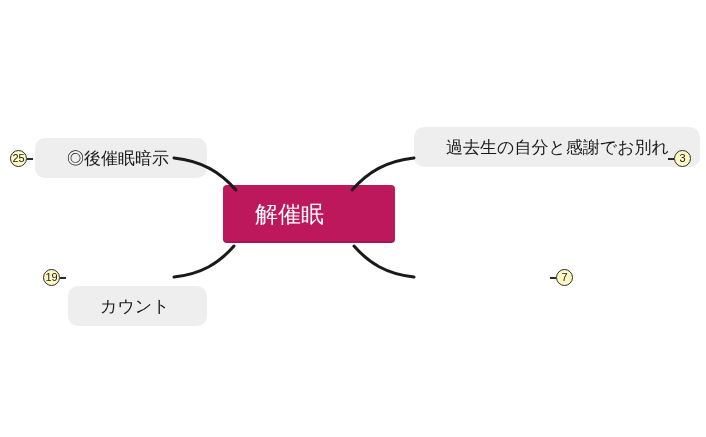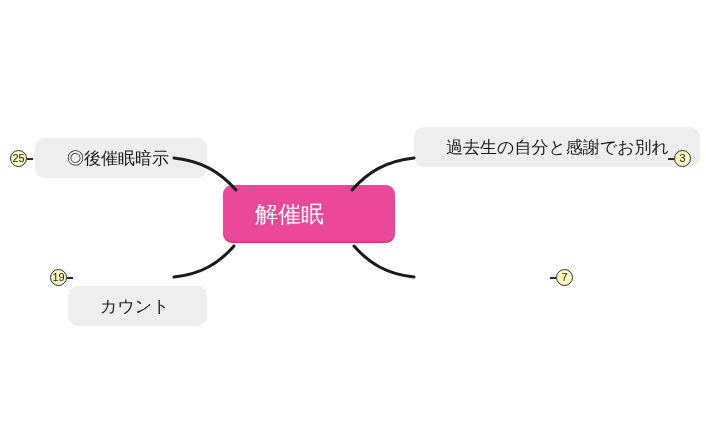--- a/index.html
+++ b/index.html
@@ -37,23 +37,23 @@
     white-space: nowrap;
     z-index: 2;
     cursor: default;
     padding-left: 32px;
   }
   .topic-center {
     left: 223px;
     top: 185px;
     width: 140px;
     height: 58px;
-    background: #ec4899;
+    background: #be185d;
     color: #ffffff;
-    border-radius: 9px;
+    border-radius: 4px;
     font-size: 23px;
     box-shadow: inset 0 -2px 0 rgba(0,0,0,0.12);
   }
   .topic-branch {
     background: #eeeeee;
     color: #1a1a1a;
     border-radius: 10px;
     font-size: 17px;
     height: 40px;
   }
@@ -62,21 +62,21 @@
   .topic-rt { left: 414px; top: 127px; width: 254px; }
   .topic-rb { left: 412px; top: 258px; width: 138px; }
 
   .badge-group {
     position: absolute;
     display: flex;
     align-items: center;
     z-index: 2;
   }
   .badge-lt { left: 10px;  top: 150px; }
-  .badge-lb { left: 50px;  top: 269px; }
+  .badge-lb { left: 43px;  top: 269px; }
   .badge-rt { left: 668px; top: 150px; }
   .badge-rb { left: 550px; top: 269px; }
   .badge-circle {
     box-sizing: border-box;
     width: 17px;
     height: 17px;
     border: 1.5px solid #2b2b2b;
     border-radius: 50%;
     background: #fef9c3;
     display: flex;

